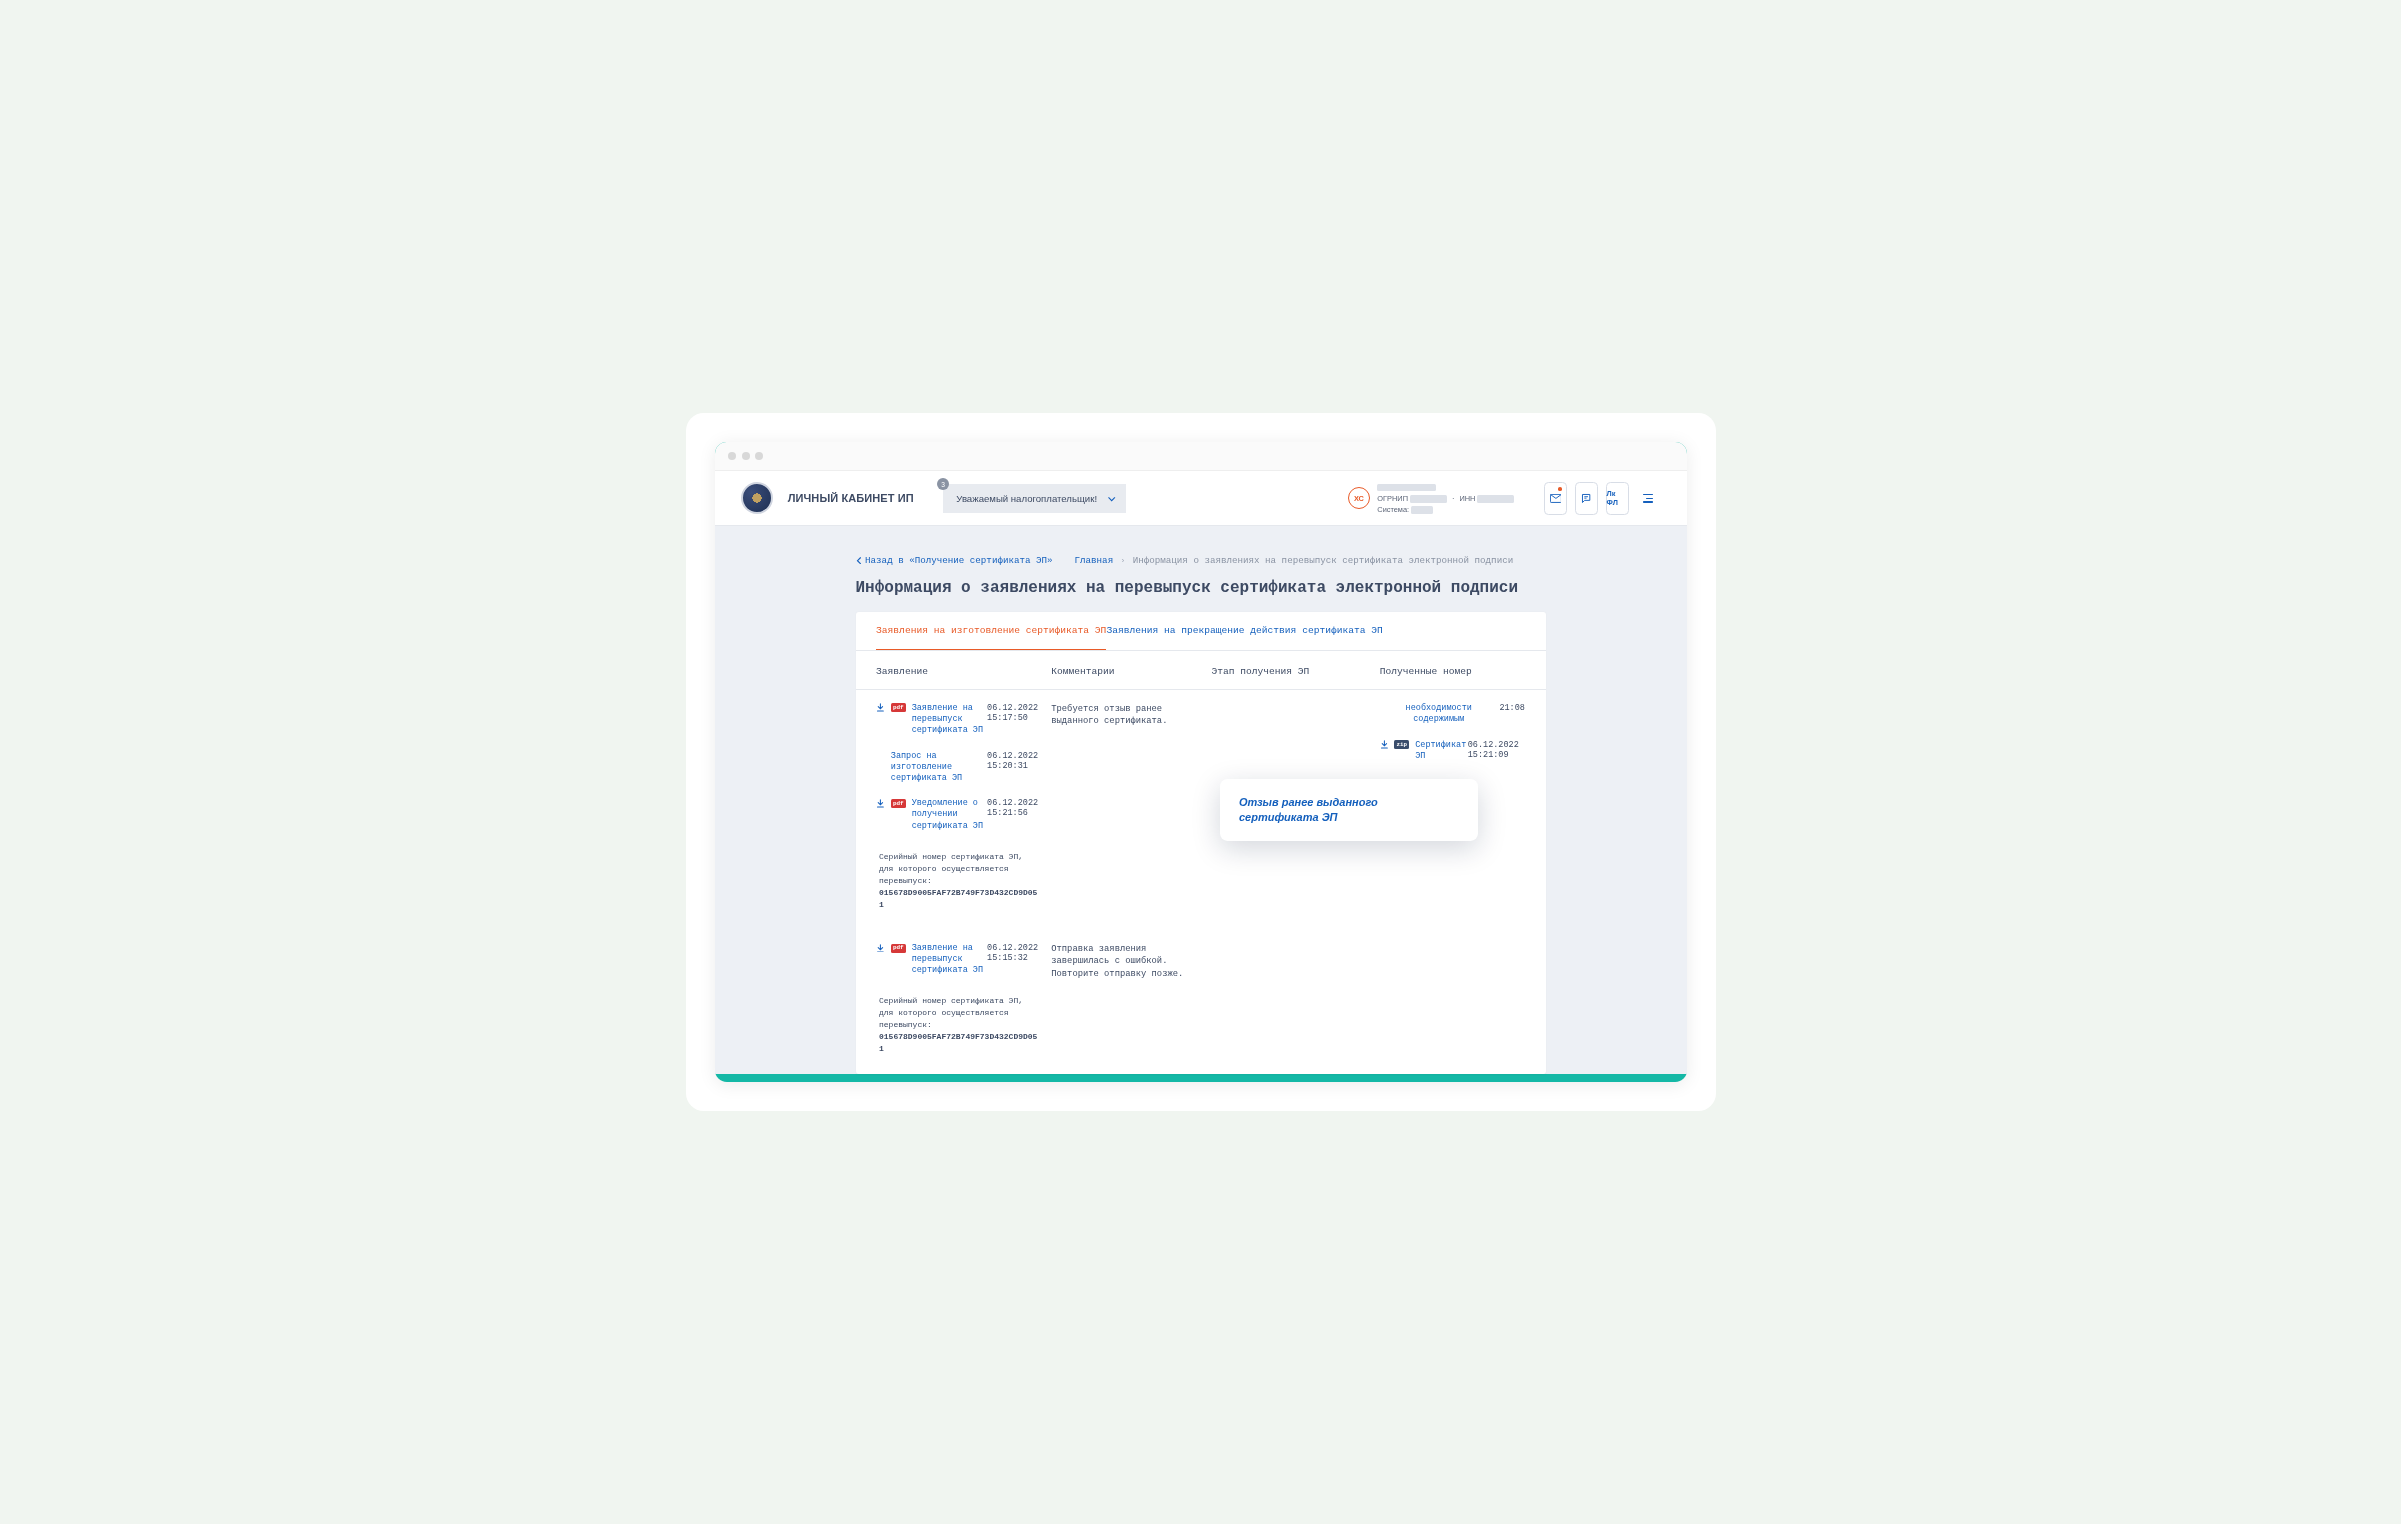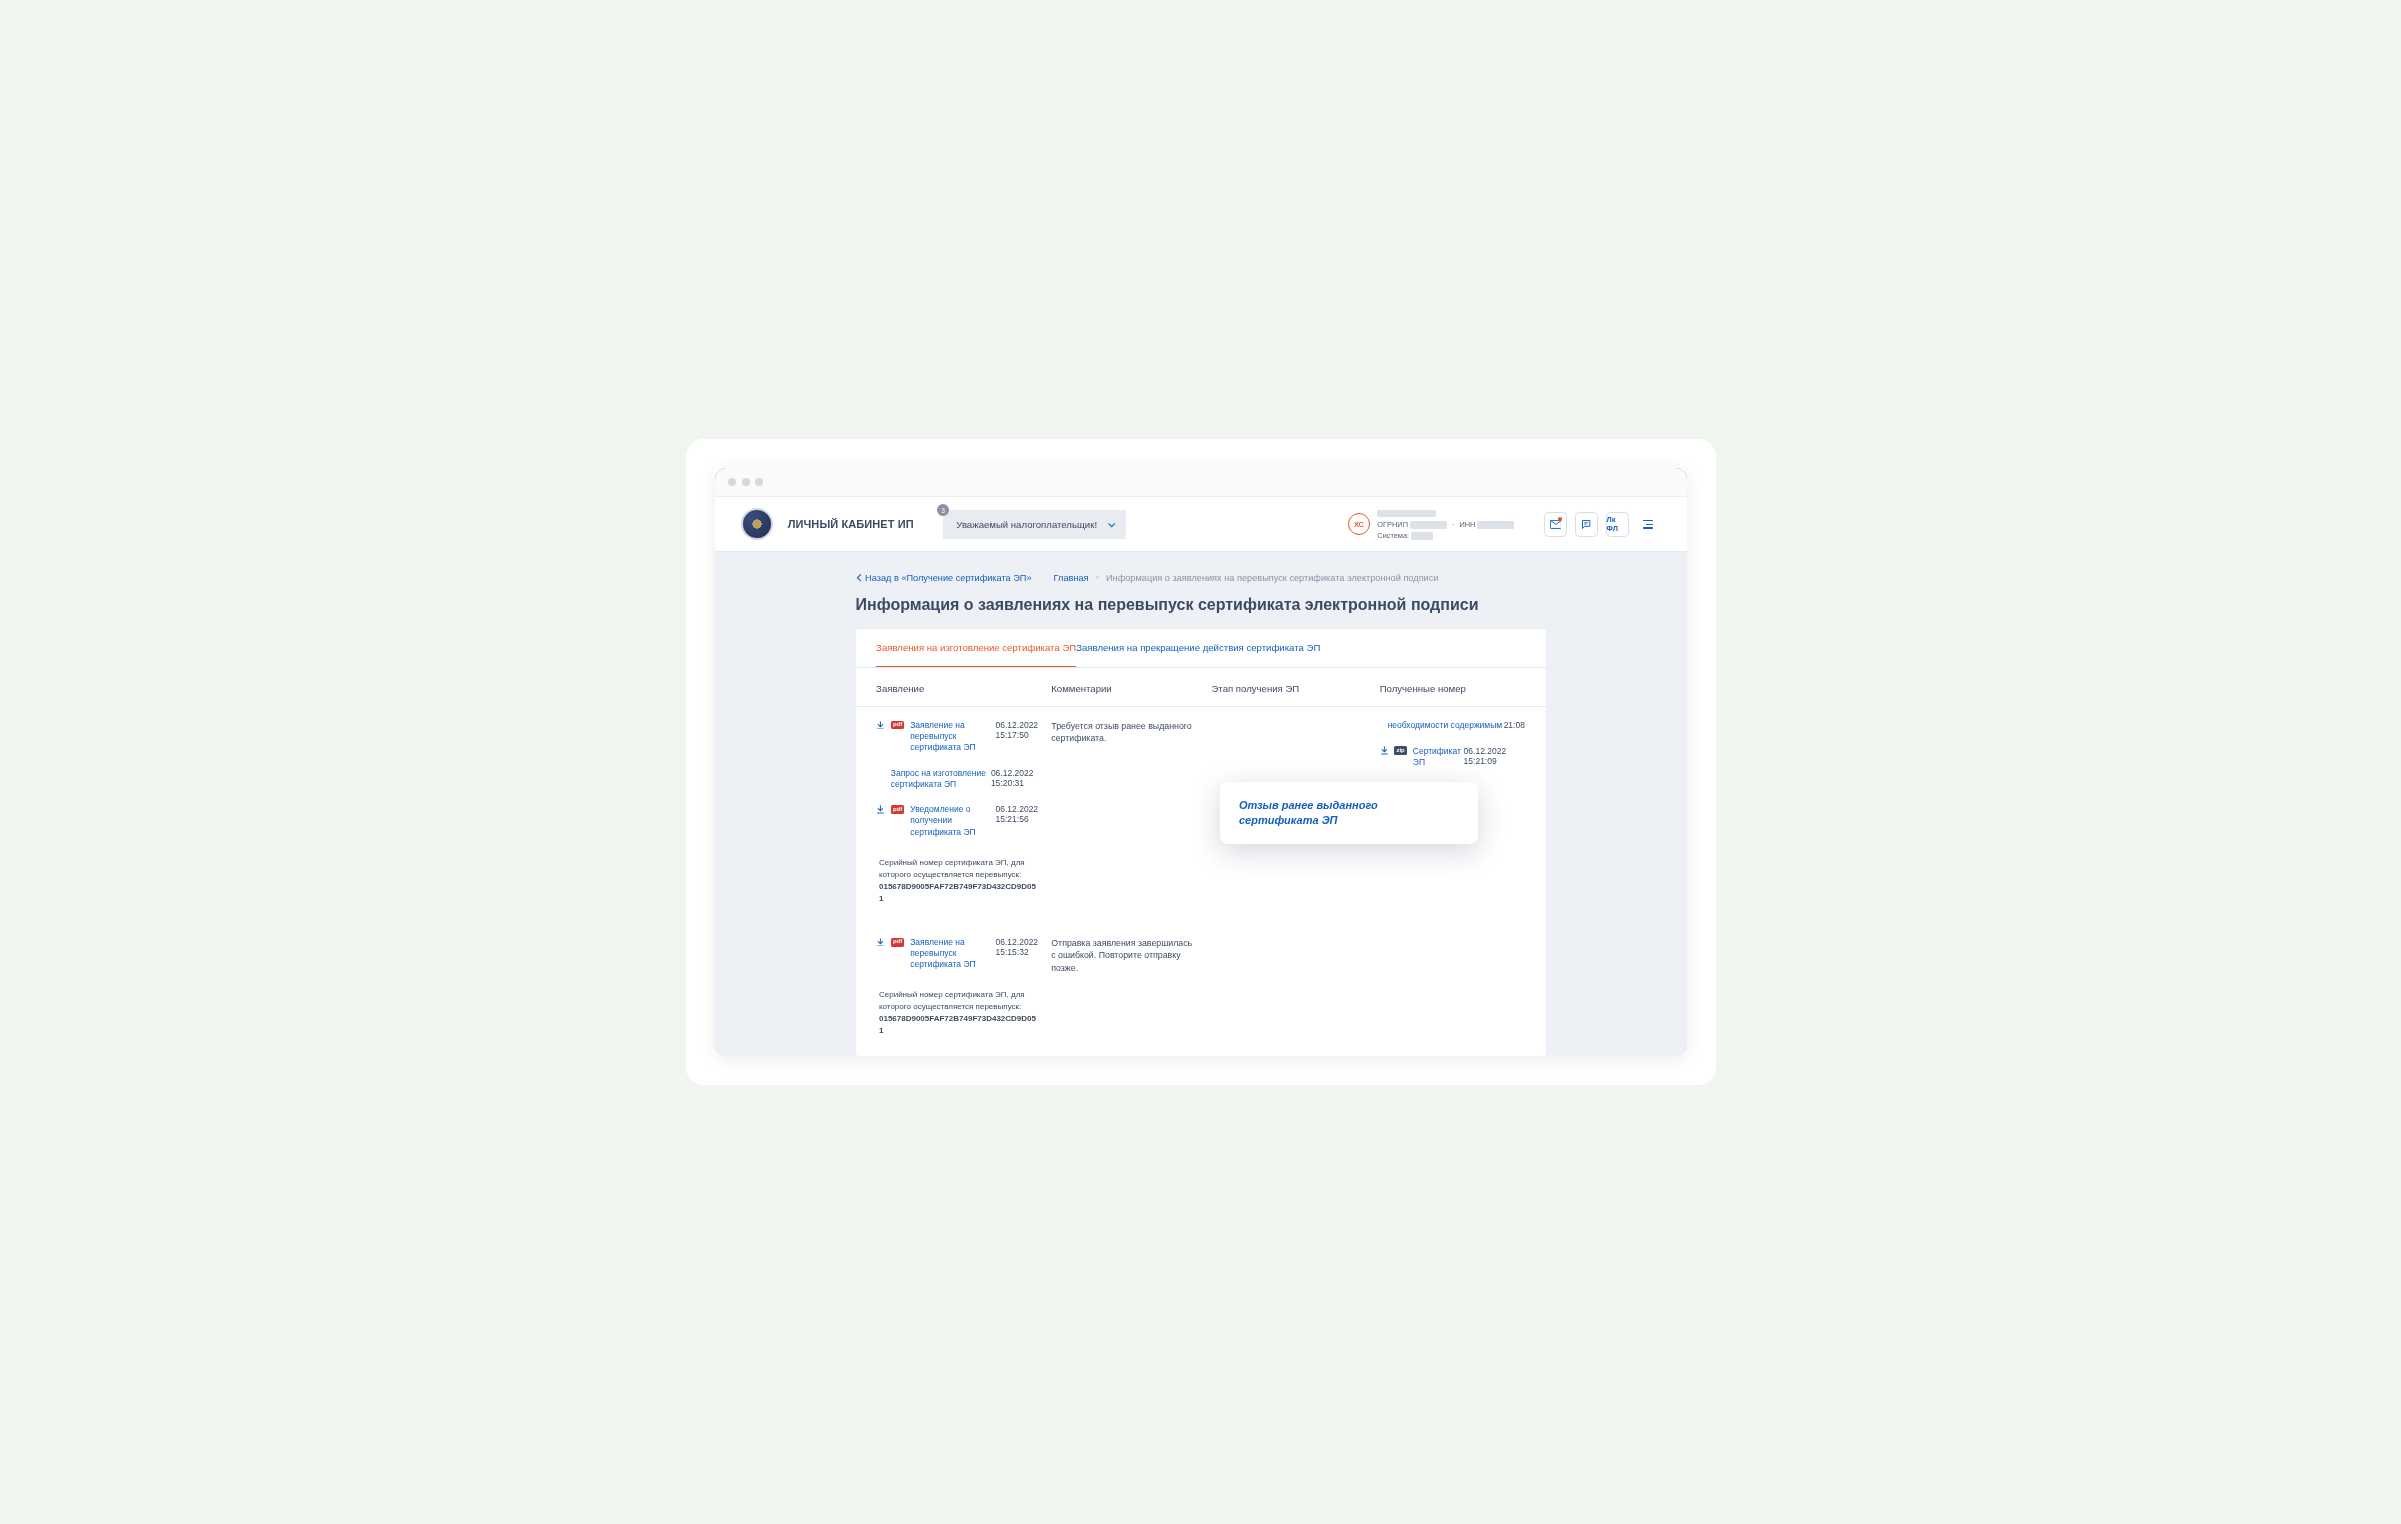--- a/index.html
+++ b/index.html
@@ -95,34 +95,34 @@
   .user-meta { font-size: 7.4px; color: #5a6376; line-height: 1.5; }
   .user-meta .blur {
     display: inline-block; width: 59px; height: 7.4px;
     background: #dde1e8; border-radius: 1.5px; vertical-align: middle;
     filter: blur(0.7px);
   }
   .user-meta .blur.short { width: 37px; }
   .user-meta .sep { margin: 0 2.9px; }
   .header-actions { display: flex; gap: 7.4px; align-items: center; margin-left: 14.7px; }
   .icon-btn {
-    width: 23.5px; height: 25px; border: 0.7px solid #d8dde6; border-radius: 4.4px;
+    width: 23.5px; height: 33px; border: 0.7px solid #d8dde6; border-radius: 4.4px;
     display: flex; align-items: center; justify-content: center; position: relative;
     background: #fff;
   }
   .icon-btn svg, .icon-btn span { color: #1560bd; font-size: 7.4px; font-weight: 600; }
   .notif-dot { position: absolute; top: 4.4px; right: 4.4px; width: 3.7px; height: 3.7px; background: #e85a28; border-radius: 50%; }
   .burger-lines { display: flex; flex-direction: column; gap: 2.2px; align-items: flex-end; }
   .burger-lines span { height: 1.5px; background: #1560bd; border-radius: 0.7px; }
   .burger-lines span:nth-child(1){width:10.3px}
   .burger-lines span:nth-child(2){width:7.4px}
   .burger-lines span:nth-child(3){width:10.3px}
 
   .content { background: #edf0f5; padding: 14.7px 0 0; }
-  .container { max-width: 743px; margin: 0 auto; padding: 0 26.5px; }
+  .container { max-width: 743px; margin: 8px auto; padding: 0 26.5px; font-family: Liberation Mono, monospace; }
   .crumbs-row {
     display: flex; gap: 22px; align-items: center; font-size: 9.2px; padding: 5.9px 0 13.2px;
   }
   .back-link { color: #1560bd; display: flex; align-items: center; gap: 4.4px; }
   .crumbs { display: flex; align-items: center; gap: 7.4px; }
   .crumb-home { color: #1560bd; }
   .crumb-sep { color: #a0a8b8; font-size: 8px;}
   .crumb-current { color: #8a93a3; }
 
   .page-title { font-size: 16px; font-weight: 600; color: #3d4a63; margin-bottom: 14.7px; }

